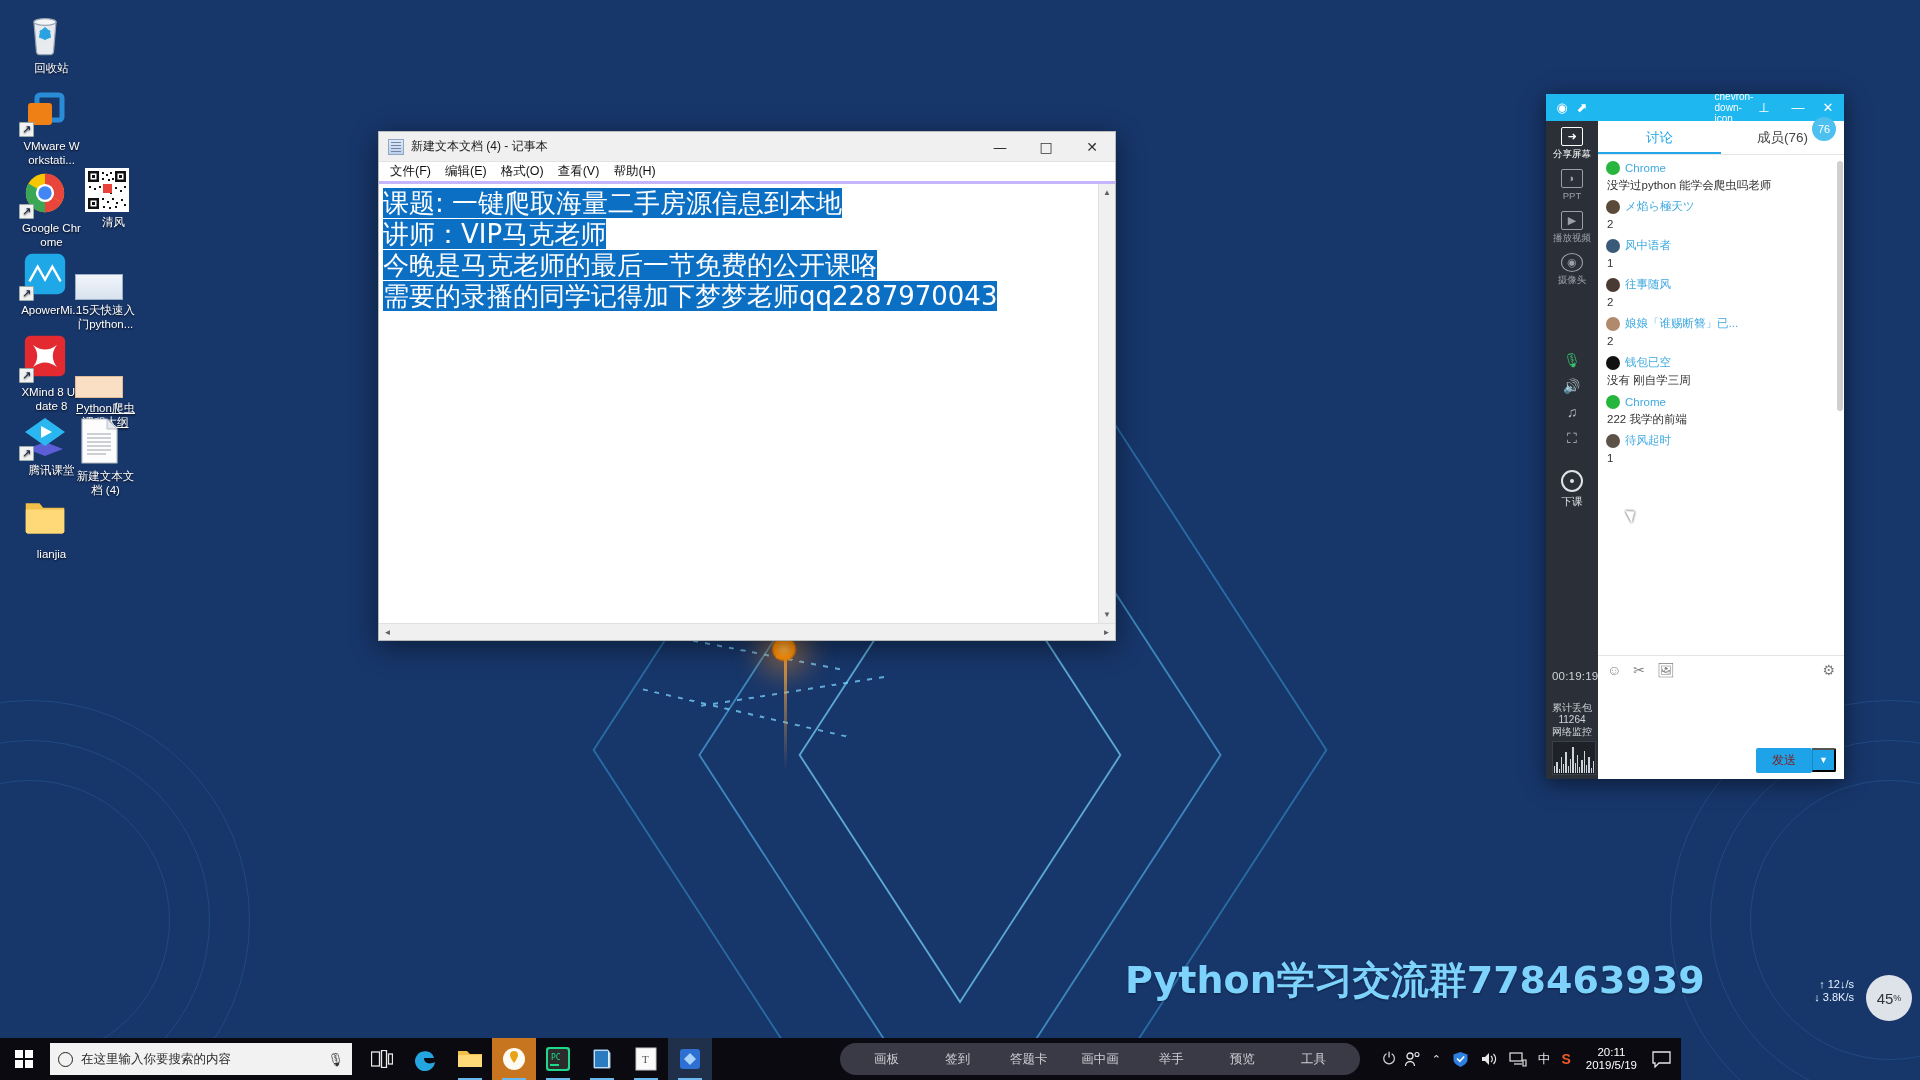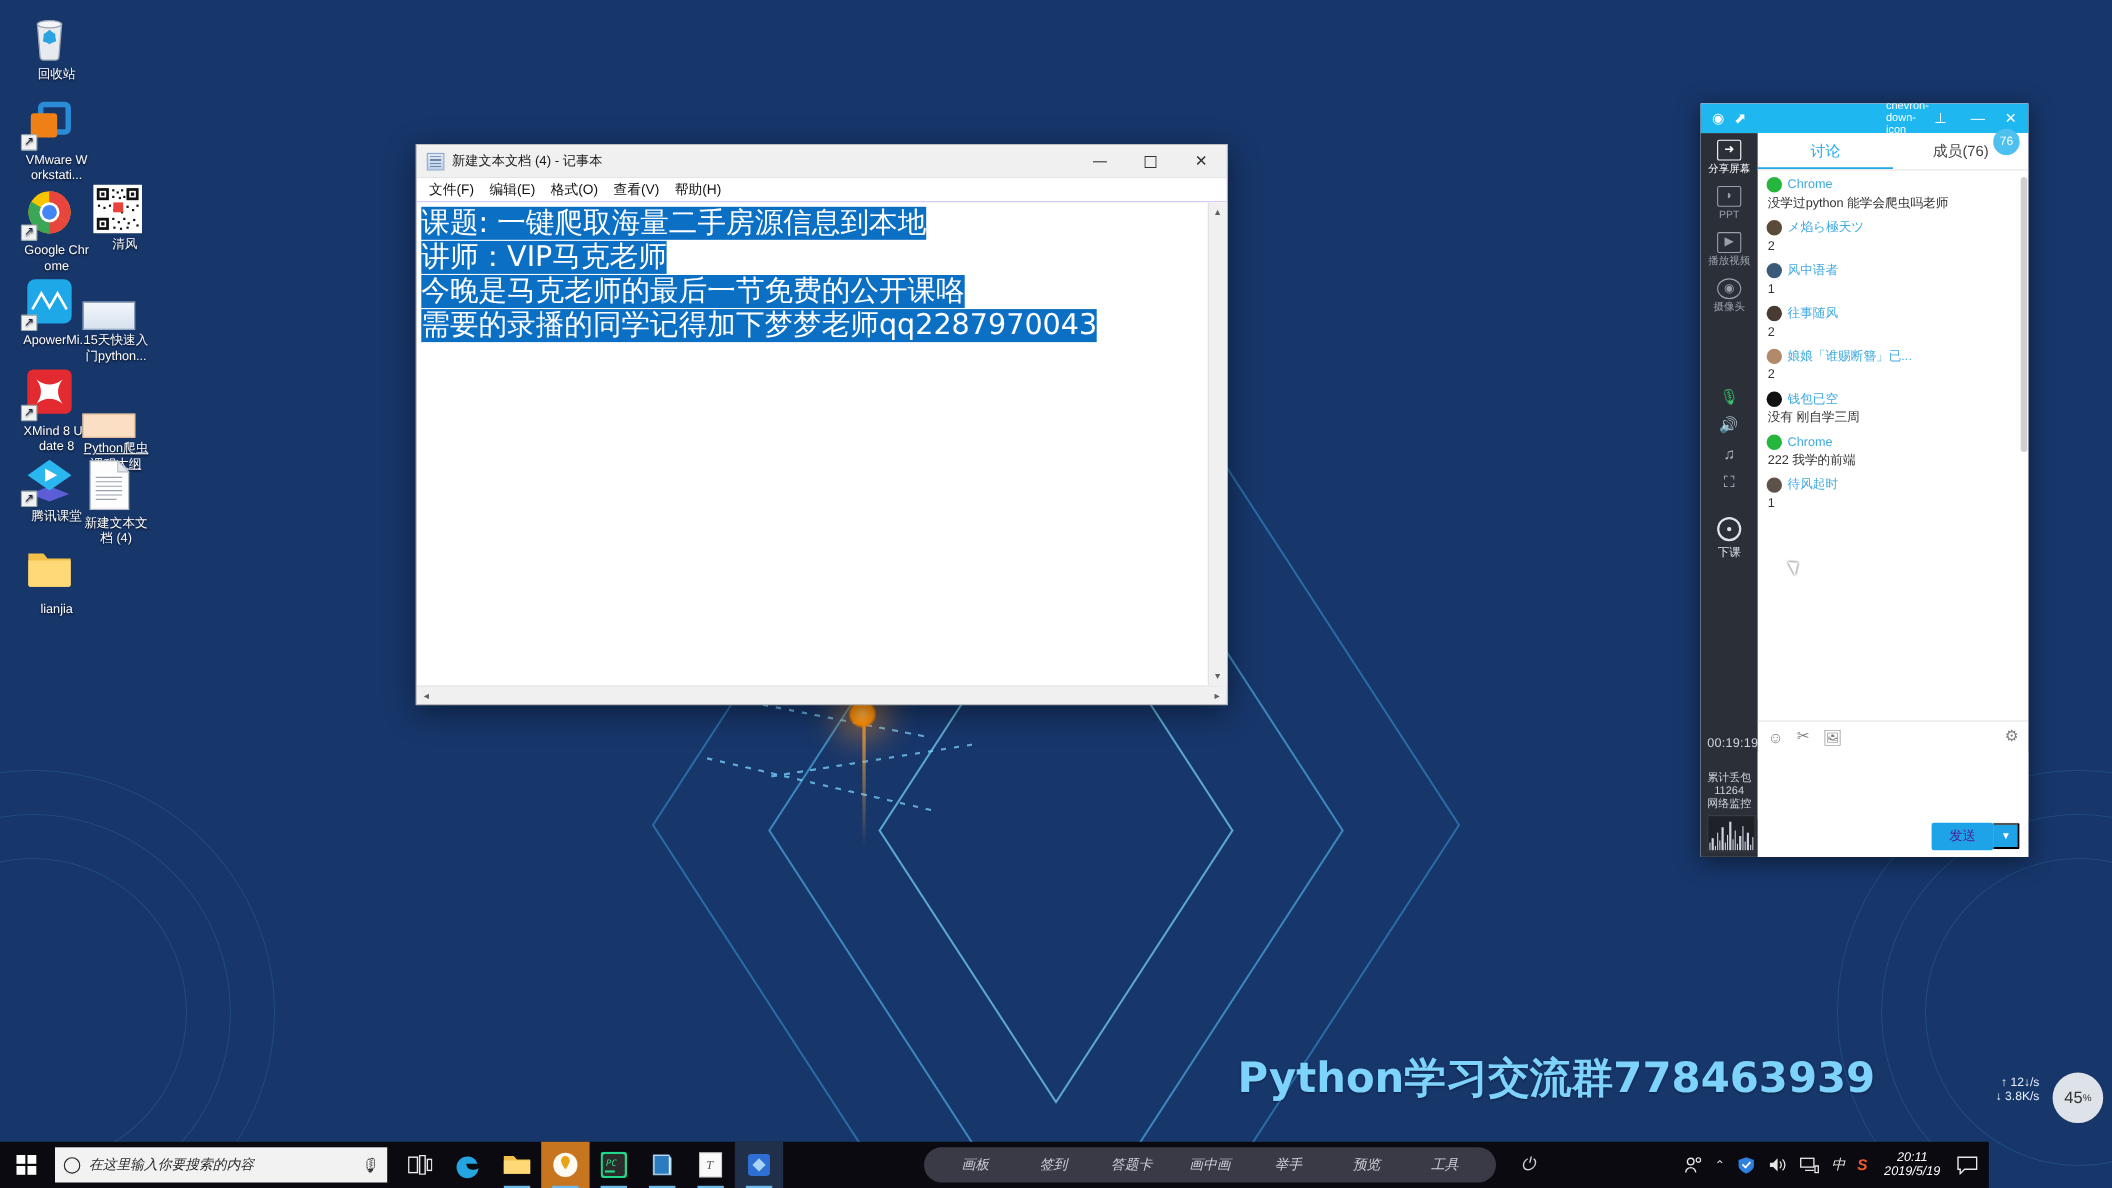--- a/index.html
+++ b/index.html
@@ -81,21 +81,21 @@
     content:""; position:absolute; left:2px; top:2px; right:2px; bottom:2px;
     background:repeating-linear-gradient(180deg,#6f86a5 0 1px,transparent 1px 3px);
   }
   #notepad-title-text { font-size:12px; color:#1a1a1a; flex:1; }
   .win-btn {
     width:46px; height:30px; display:flex; align-items:center; justify-content:center;
     font-size:14px; color:#333; font-family:"DejaVu Sans", sans-serif;
   }
   #notepad-menubar {
     height:22px; display:flex; align-items:center; gap:0px;
-    padding-left:4px; background:#fff; border-bottom:1px solid #c4b5fd;
+    padding-left:4px; background:#fff; border-bottom:3px solid #c4b5fd;
   }
   .menu-item { font-size:12.5px; color:#111; padding:2px 7px; }
   #notepad-body { flex:1; display:flex; position:relative; background:#fff; }
   #notepad-text {
     flex:1; padding:4px 0 0 4px; overflow:hidden;
     font-family:"DejaVu Sans","Liberation Sans",sans-serif;
     font-size:26px; line-height:31px; color:#000; white-space:nowrap;
   }
   #notepad-text .ln { display:block; }
   #notepad-text .sel { background:#0b6fc4; color:#fff;text-align:center; }
@@ -171,21 +171,21 @@
     height:28px; border-top:1px solid #e4e4e4; display:flex; align-items:center;
     gap:12px; padding:0 9px; color:#7d7d7d; font-size:14px; flex:0 0 auto;
   }
   #cr-toolbar .spacer { flex:1; }
   #cr-input { flex:0 0 62px; background:#fff; }
   #cr-send-row {
     height:34px; display:flex; justify-content:flex-end; align-items:center;
     padding:0 8px 4px; flex:0 0 auto;
   }
   #cr-send {
-    background:#1fa3e8; color:#4c1d95; font-size:12px; border:none;
+    background:#1fa3e8; color:#7f1d1d; font-size:12px; border:none;
     padding:4px 16px; border-radius:2px;
   }
   #cr-send-caret {
     background:#1fa3e8; color:#fff; font-size:9px; border-left:1px solid #1289c9;
     padding:5px 6px; border-radius:0 2px 2px 0;
   }
 
   
   #watermark {
     position:absolute; left:1125px; top:955px;
@@ -200,22 +200,22 @@
   }
   #zoom-bubble {
     position:absolute; right:8px; top:975px; width:46px; height:46px;
     border-radius:50%; background:rgba(250,250,250,0.88); color:#333;
     display:flex; align-items:center; justify-content:center; font-size:15px;
   }
   #zoom-bubble sub { font-size:9px; }
 
   
   #taskbar {
-    position:absolute; left:0; bottom:0; width:1808px; height:42px;
-    background:#0a0a10; display:flex; align-items:center;font-style:italic;
+    position:absolute; left:0; bottom:0; width:1681px; height:42px;
+    background:#0a0a10; display:flex; align-items:center;
   }
   #start-button { width:48px; height:42px; display:flex; align-items:center; justify-content:center; }
   .win-logo { width:18px; height:18px; display:grid; grid-template-columns:1fr 1fr; grid-template-rows:1fr 1fr; gap:2px; }
   .win-logo i { background:#fff; display:block; }
   #search-box {
     width:302px; height:32px; background:#f2f2f2; display:flex; align-items:center;
     padding:0 8px; gap:8px; margin-left:2px;
   }
   #search-box .ring-ico { width:15px; height:15px; border:1.8px solid #222; border-radius:50%; flex:0 0 auto; }
   #search-text { flex:1; font-size:12.5px; color:#2b2b2b; }

